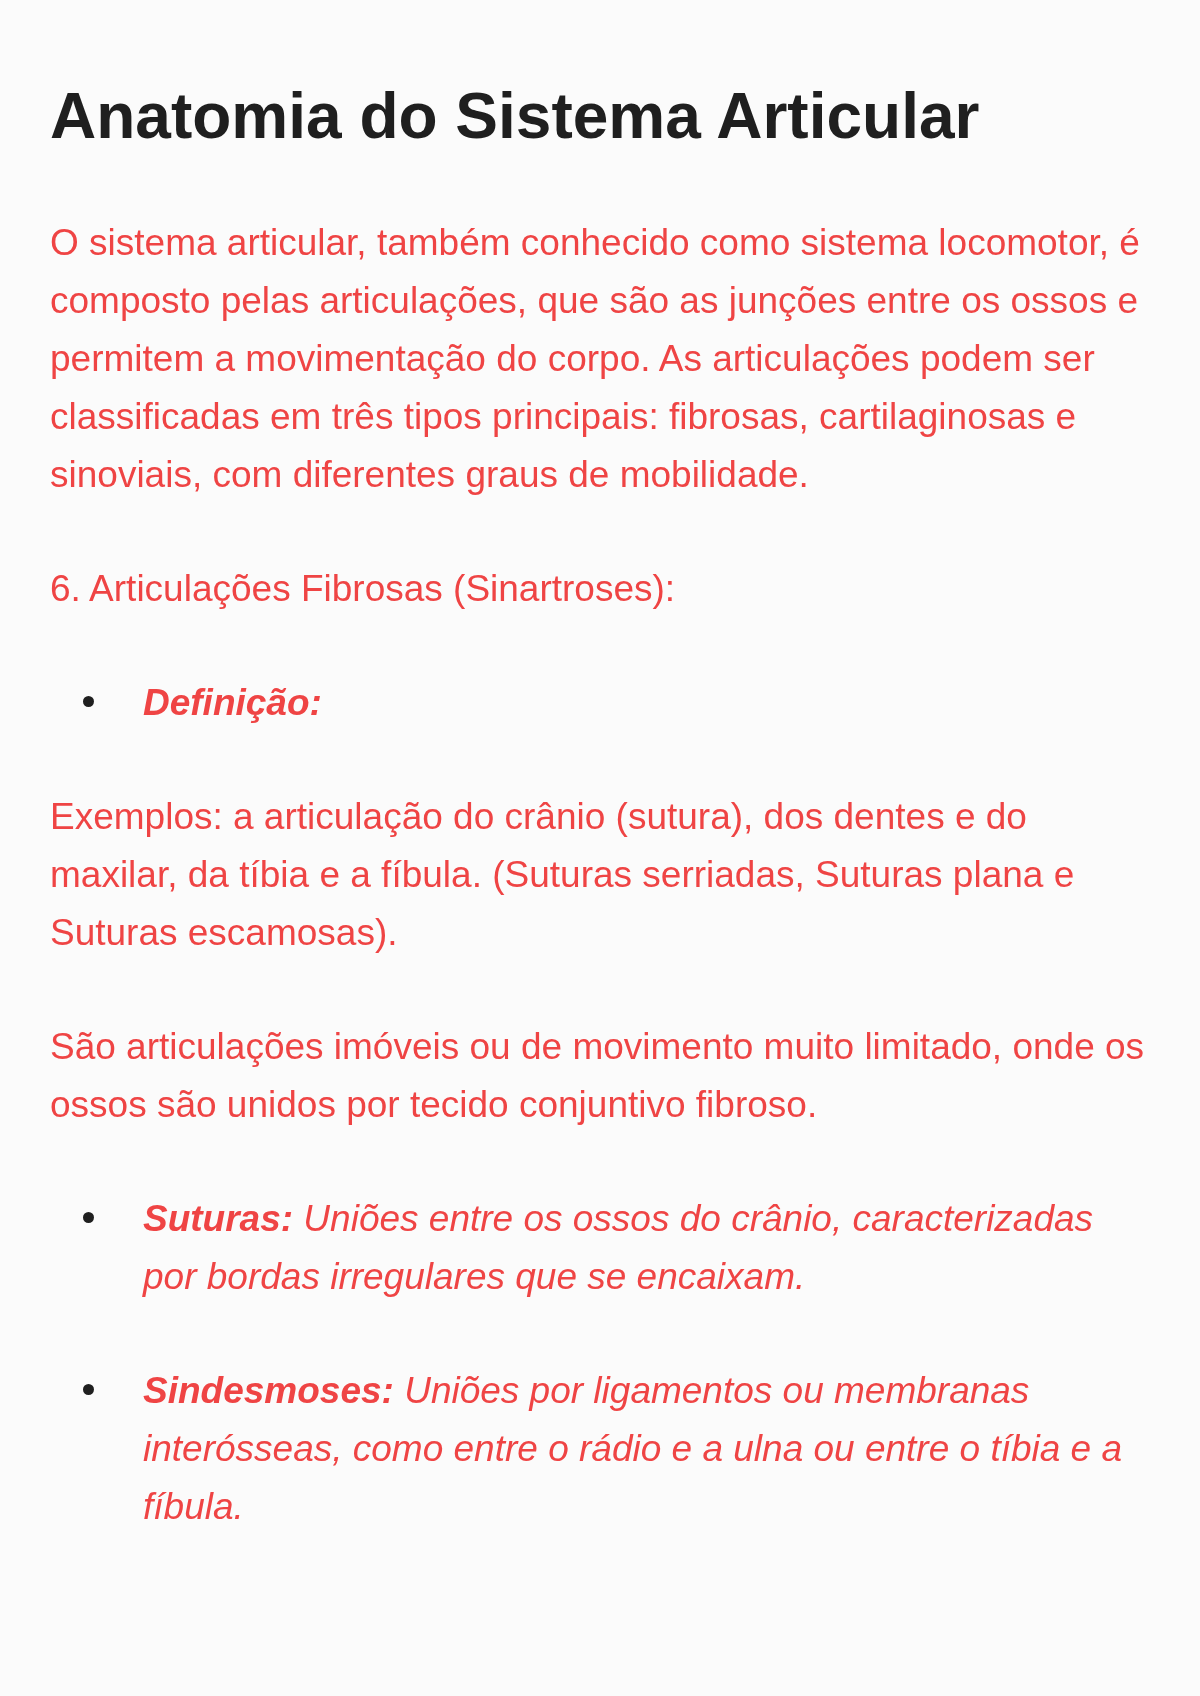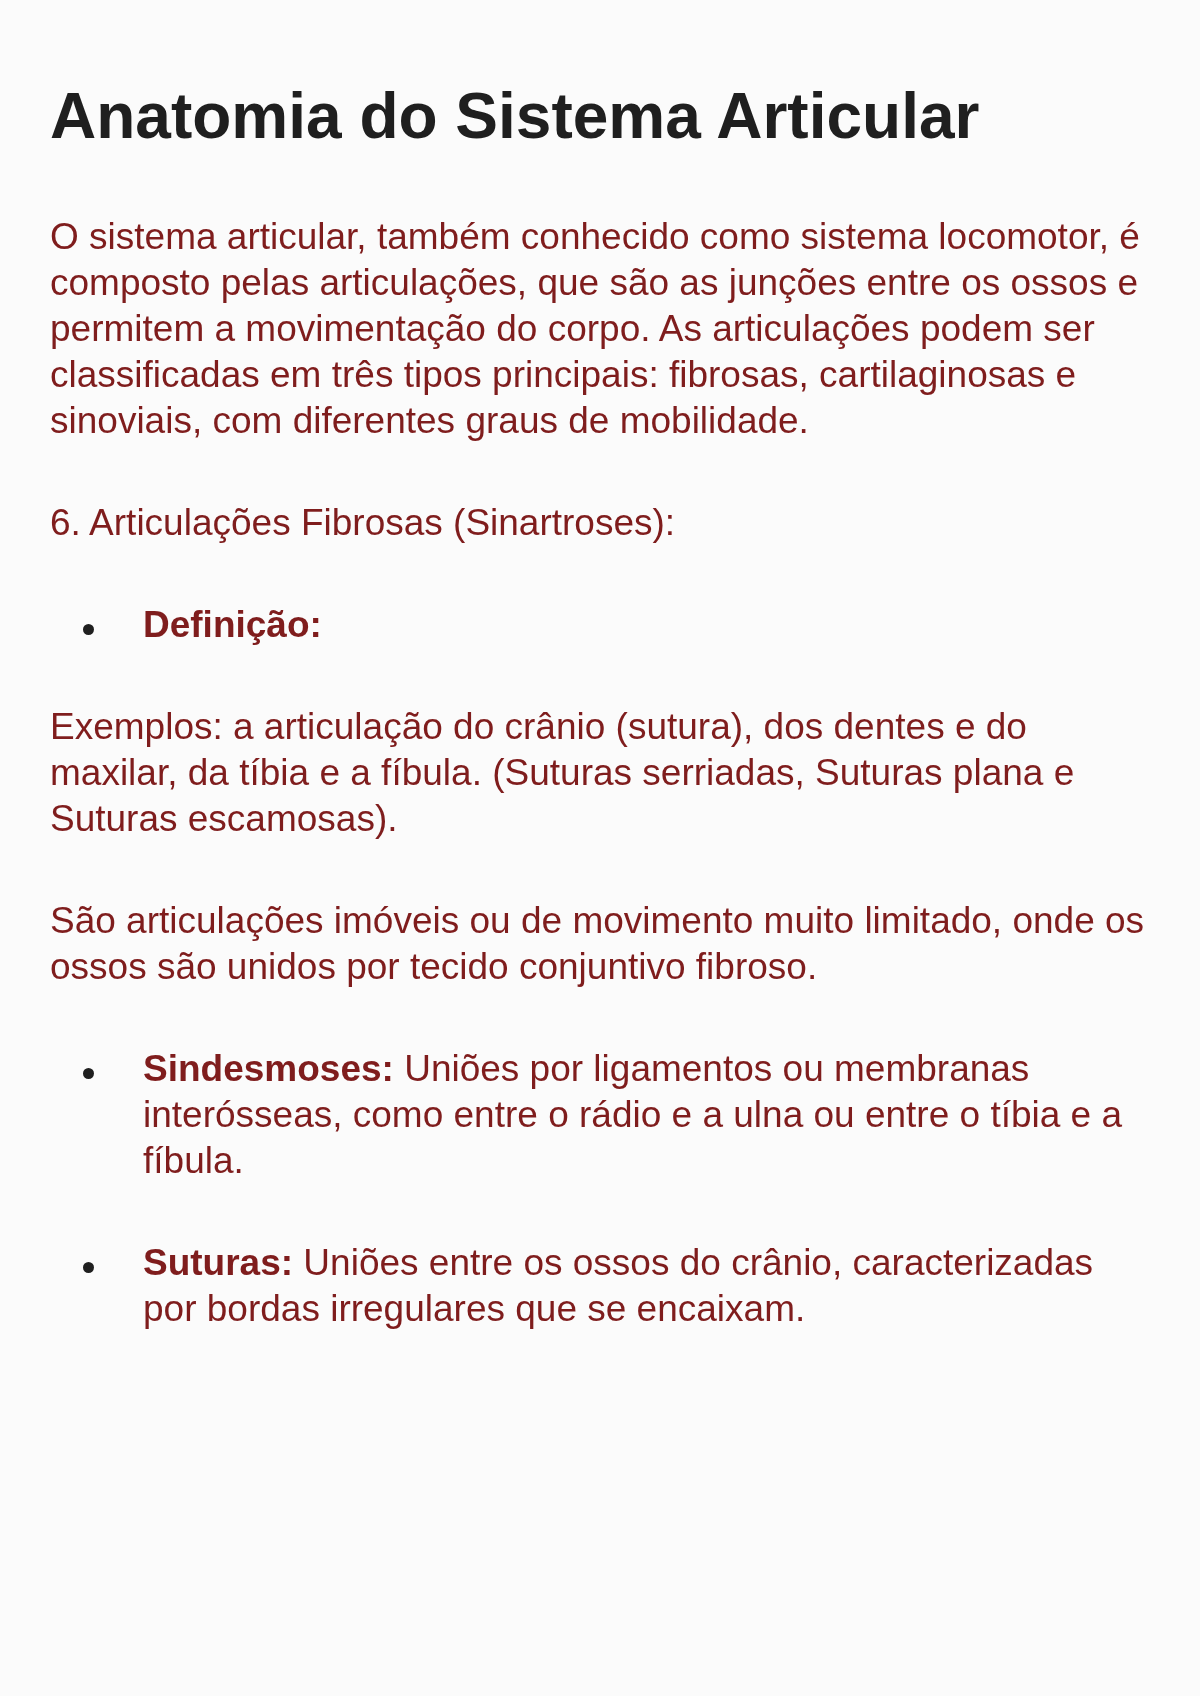--- a/index.html
+++ b/index.html
@@ -25,30 +25,31 @@
     margin: 0;
     font-size: 64px;
     line-height: 84px;
     font-weight: 700;
     letter-spacing: 0;
     color: #1f1f1f;
   }
   .block {
     margin: 56px 0 0 0;
     font-size: 37px;
-    line-height: 46px;
+    line-height: 58px;
     font-weight: 400;
-    color: #7f1d1d;
+    color: #ef4444;
   }
   .para {
     margin-left: 0;
   }
   .bullet {
     position: relative;
     padding-left: 93px; 
+    font-style: italic;
   }
   .bullet .dot {
     position: absolute;
     left: 33px;          
     top: 22px;
     width: 11px;
     height: 11px;
     border-radius: 50%;
     background: #1f1f1f;
     display: inline-block;
@@ -61,16 +62,16 @@
 <body style="background: rgb(251, 251, 251);">
 
 <main class="doc" style="color: rgb(31, 31, 31);">
   <h1 class="doc-title">Anatomia do Sistema Articular</h1>
   <div id="doc-blocks">
       <p class="block para">O sistema articular, também conhecido como sistema locomotor, é composto pelas articulações, que são as junções entre os ossos e permitem a movimentação do corpo. As articulações podem ser classificadas em três tipos principais: fibrosas, cartilaginosas e sinoviais, com diferentes graus de mobilidade.</p>
       <p class="block para">6. Articulações Fibrosas (Sinartroses):</p>
       <div class="block bullet"><span class="dot"></span><span class="b">Definição:</span></div>
       <p class="block para">Exemplos: a articulação do crânio (sutura), dos dentes e do maxilar, da tíbia e a fíbula. (Suturas serriadas, Suturas plana e Suturas escamosas).</p>
       <p class="block para">São articulações imóveis ou de movimento muito limitado, onde os ossos são unidos por tecido conjuntivo fibroso.</p>
+      <div class="block bullet"><span class="dot"></span><span class="b">Suturas:</span><span> Uniões entre os ossos do crânio, caracterizadas por bordas irregulares que se encaixam.</span></div>
       <div class="block bullet"><span class="dot"></span><span class="b">Sindesmoses:</span><span> Uniões por ligamentos ou membranas interósseas, como entre o rádio e a ulna ou entre o tíbia e a fíbula.</span></div>
-      <div class="block bullet"><span class="dot"></span><span class="b">Suturas:</span><span> Uniões entre os ossos do crânio, caracterizadas por bordas irregulares que se encaixam.</span></div>
     </div>
 </main>
 
 </body></html>

